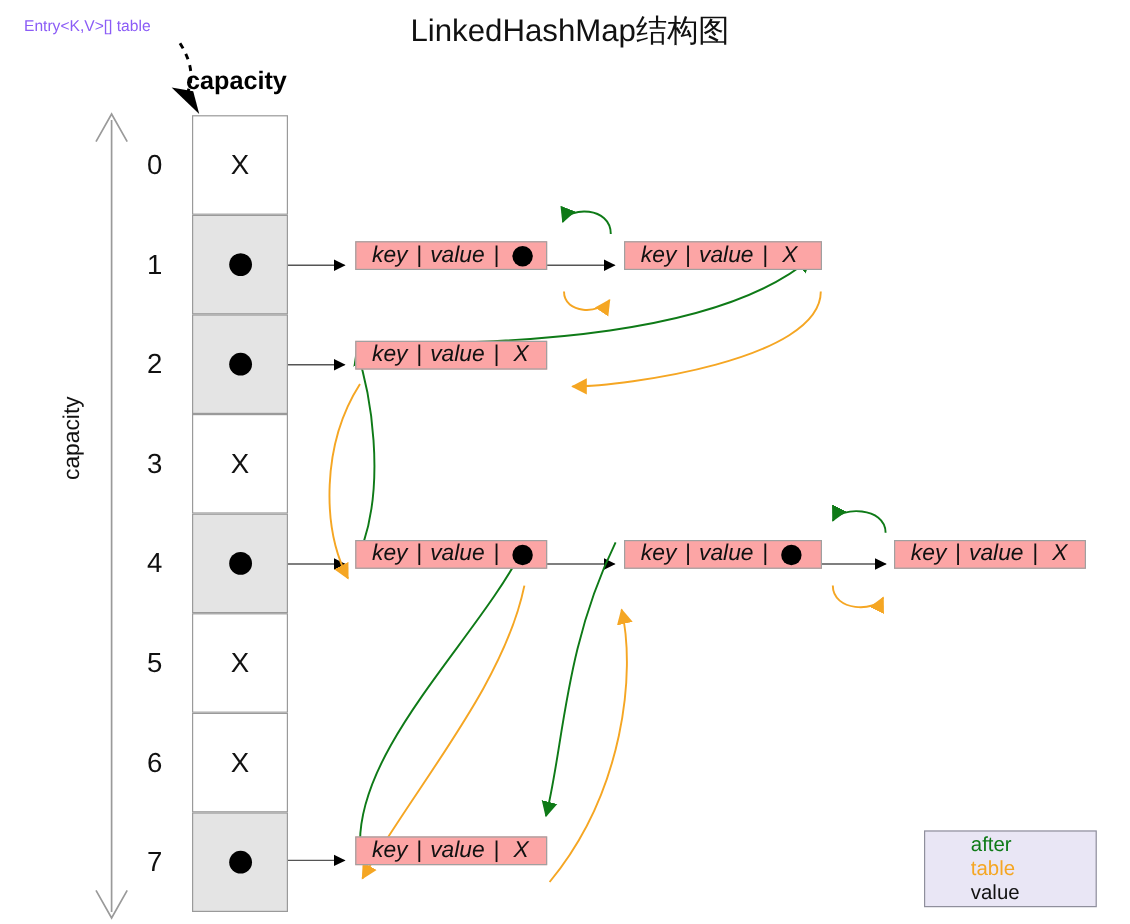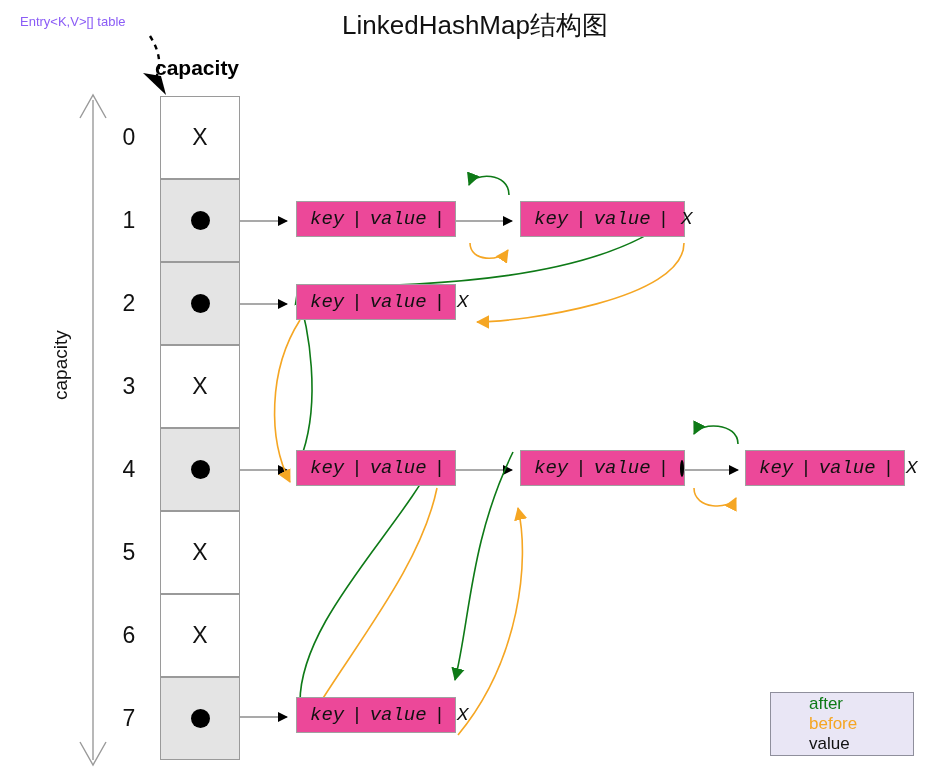--- a/index.html
+++ b/index.html
@@ -35,23 +35,23 @@
     position:absolute;left:160px;width:80px;height:83px;
     border:1px solid #9a9a9a;box-sizing:border-box;
     display:flex;align-items:center;justify-content:center;
   }
   .cell.filled{background:#e4e4e4;}
   .cell.empty{background:#ffffff;}
   .cell .xmark{font-size:23px;color:#111;font-family:"Liberation Sans",sans-serif;}
   .cell .dot{width:19px;height:19px;border-radius:50%;background:#000;}
 
   .node{
-    position:absolute;height:36px;border:1px solid #a0a0a0;background:#ec4899;
+    position:absolute;height:24px;border:1px solid #a0a0a0;background:#fca5a5;
     box-sizing:border-box;display:flex;align-items:center;
-    font-style:italic;font-size:19px;color:#111;padding-left:13px;font-family:Liberation Mono, monospace;
+    font-style:italic;font-size:19px;color:#111;padding-left:13px;
   }
   .node .seg{white-space:nowrap;}
   .node .bar{padding:0 7px;color:#111;}
   .node .nulltag{padding-left:5px;}
   .node .ndot{width:17px;height:17px;border-radius:50%;background:#000;display:inline-block;margin-left:4px;}
 
   #legend{
     position:absolute;left:770px;top:692px;width:144px;height:64px;
     background:#e9e6f5;border:1px solid #8f8f9c;box-sizing:border-box;
   }
@@ -236,17 +236,17 @@
   <div class="node" style="left:296px;top:697px;width:160px;">
     <span class="seg">key</span>
     <span class="bar">|</span>
     <span class="seg">value</span>
     <span class="bar">|</span>
     <span class="nulltag">X</span>
   </div>
 
   <div id="legend">
     <div class="txt l-after" style="position:absolute;color:#0e7a17;">after</div>
-    <div class="txt l-before" style="position:absolute;color:#f5a623;">before</div>
+    <div class="txt l-before" style="position:absolute;color:#f5a623;">table</div>
     <div class="txt l-next" style="position:absolute;color:#111;">value</div>
   </div>
 
 </div>
 
 </body></html>

